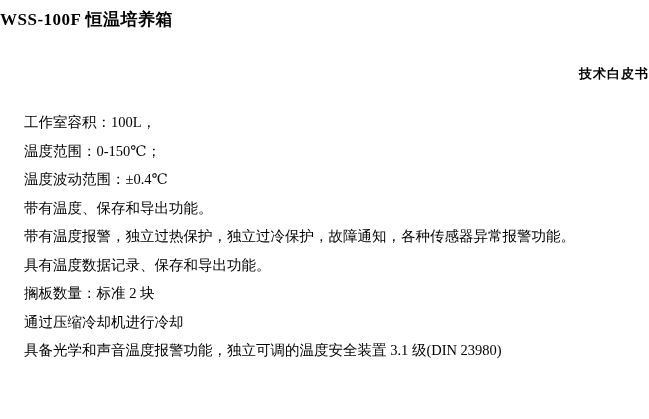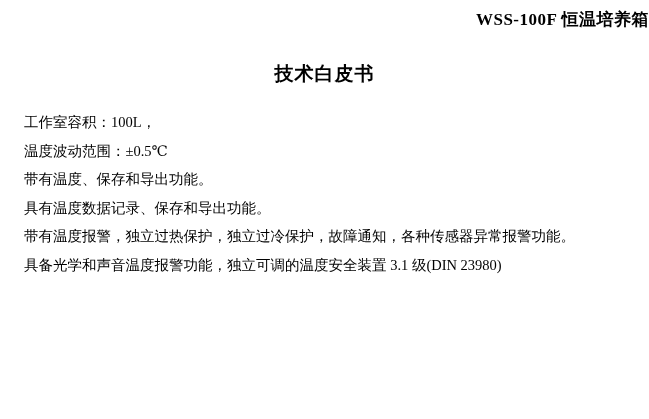--- a/index.html
+++ b/index.html
@@ -14,31 +14,31 @@
     color: #000000;
     overflow: hidden;
   }
   .page {
     position: relative;
     width: 649px;
     height: 419px;
     box-sizing: border-box;
   }
   .doc-title {
-    text-align: right;
+    text-align: left;
     font-size: 17px;
     font-weight: bold;
     letter-spacing: 0.5px;
     margin: 8px 0 0 0;
     padding: 0;
     line-height: 24px;
   }
   .doc-subtitle {
-    text-align: center;
-    font-size: 19px;
+    text-align: right;
+    font-size: 13px;
     font-weight: bold;
     letter-spacing: 1px;
     margin: 30px 0 0 0;
     padding: 0;
     line-height: 24px;
   }
   .body-block {
     margin: 22px 8px 0 0;
     padding: 0 22px 0 24px;
   }
@@ -55,20 +55,23 @@
 <body>
 
 <div class="page">
 
   <h1 class="doc-title">WSS-100F 恒温培养箱</h1>
 
   <h2 class="doc-subtitle">技术白皮书</h2>
 
   <div class="body-block">
     <p class="body-line">工作室容积：100L，</p>
-    <p class="body-line">温度波动范围：±0.5℃</p>
+    <p class="body-line">温度范围：0-150℃；</p>
+    <p class="body-line">温度波动范围：±0.4℃</p>
     <p class="body-line">带有温度、保存和导出功能。</p>
+    <p class="body-line">带有温度报警，独立过热保护，独立过冷保护，故障通知，各种传感器异常报警功能。</p>
     <p class="body-line">具有温度数据记录、保存和导出功能。</p>
-    <p class="body-line">带有温度报警，独立过热保护，独立过冷保护，故障通知，各种传感器异常报警功能。</p>
+    <p class="body-line">搁板数量：标准 2 块</p>
+    <p class="body-line">通过压缩冷却机进行冷却</p>
     <p class="body-line">具备光学和声音温度报警功能，独立可调的温度安全装置 3.1 级(DIN 23980)</p>
   </div>
 
 </div>
 
 </body></html>

